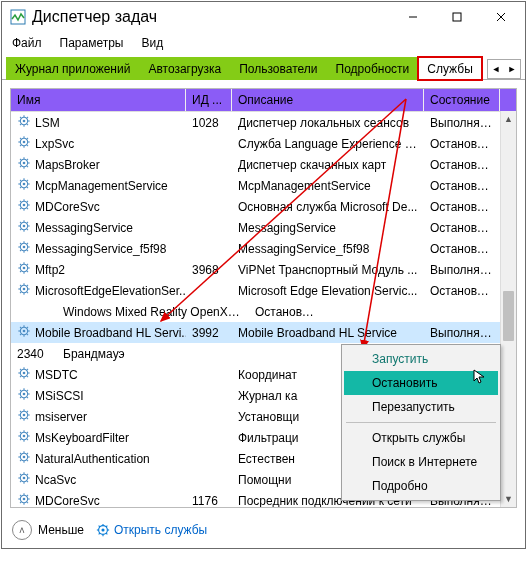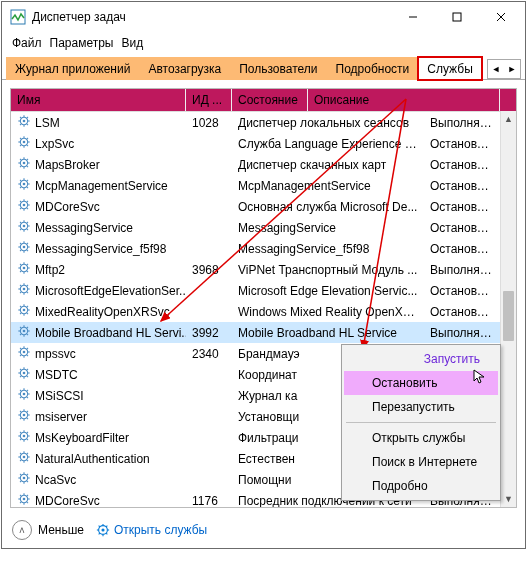--- a/index.html
+++ b/index.html
@@ -1,56 +1,56 @@
 <!DOCTYPE html>
 <html><head>
 <meta charset="utf-8">
 <style>
 * { box-sizing: border-box; margin: 0; padding: 0; }
 body { font-family: "Segoe UI", Tahoma, sans-serif; font-size: 12px; background: #fff; color: #000; width: 527px; }
 .window { border: 1px solid #6b6b6b; width: 525px; margin: 1px; }
 .titlebar { display: flex; align-items: center; height: 30px; padding: 0 2px; }
 .titlebar .app-icon { width: 16px; height: 16px; margin: 0 6px; }
-.titlebar .title { flex: 1; font-size: 12px; }
+.titlebar .title { flex: 1; font-size: 16px; }
 .titlebar .winbtn { width: 44px; height: 28px; display: flex; align-items: center; justify-content: center; font-family: Arial; }
 .titlebar .winbtn svg { width: 10px; height: 10px; }
-.menubar { display: flex; padding: 2px 6px 4px; }
+.menubar { display: flex; padding: 2px 6px 4px; gap: 10px; }
 .menubar .mitem { padding: 2px 4px; }
 .tabs-row { display: flex; align-items: flex-end; border-bottom: 1px solid #aaa; padding: 0 4px; position: relative; }
 .tabs { display: flex; }
-.tab { padding: 4px 8px; border: 1px solid transparent; border-bottom: none; position: relative; top: 1px; background: #fdba74; }
+.tab { padding: 4px 8px; border: 1px solid transparent; border-bottom: none; position: relative; top: 1px; background: #84cc16; }
 .tab.active { border-color: #aaa; background: #fff; }
 .tab.highlight { outline: 2px solid #d00; outline-offset: -1px; }
 .tab-nav { margin-left: auto; display: flex; border: 1px solid #aaa; }
 .tab-nav .navbtn { width: 16px; height: 18px; display: flex; align-items: center; justify-content: center; font-size: 9px; }
 .content { padding: 8px 8px 4px; }
 .table-wrap { border: 1px solid #bbb; position: relative; height: 420px; overflow: hidden; }
-.thead { display: flex; background: #be185d; border-bottom: 1px solid #ddd; }
+.thead { display: flex; background: #8b5cf6; border-bottom: 1px solid #ddd; }
 .th { padding: 4px 6px; border-right: 1px solid #eee; font-weight: normal; overflow: hidden; white-space: nowrap; text-overflow: ellipsis; }
 .col-name { width: 175px; }
 .col-pid { width: 46px; text-align: left; }
 .col-desc { width: 192px; }
 .col-state { width: 76px; }
 .tbody { overflow-y: auto; }
 .row { display: flex; height: 21px; align-items: center; }
 .row.selected { background: #cde8ff; }
 .cell { padding: 2px 6px; overflow: hidden; white-space: nowrap; text-overflow: ellipsis; }
 .cell.col-name { display: flex; align-items: center; gap: 4px; }
 .svc-icon { width: 14px; height: 14px; flex-shrink: 0; }
 .scrollbar-v { position: absolute; right: 0; top: 22px; bottom: 0; width: 16px; background: #f0f0f0; border-left: 1px solid #ddd; }
 .scroll-up, .scroll-down { height: 16px; display: flex; align-items: center; justify-content: center; font-size: 9px; color: #555; }
 .scroll-thumb { position: absolute; left: 2px; right: 2px; background: #c0c0c0; border-radius: 1px; }
 .footer { display: flex; align-items: center; padding: 8px 10px; gap: 12px; }
 .link { color: #0066cc; cursor: pointer; display: flex; align-items: center; gap: 4px; }
 .fewer { display: flex; align-items: center; gap: 6px; }
 .circle-btn { width: 20px; height: 20px; border: 1.5px solid #888; border-radius: 50%; display: flex; align-items: center; justify-content: center; font-size: 10px; color: #555; }
 .ctx-menu { position: absolute; background: #f2f2f2; border: 1px solid #a0a0a0; box-shadow: 2px 2px 3px rgba(0,0,0,0.2); z-index: 10; min-width: 160px; padding: 2px; }
 .ctx-item { padding: 5px 18px 5px 28px; }
-.ctx-item.disabled { color: #6d28d9; text-align: right; }
-.ctx-item.hover { background: #f0abfc; }
+.ctx-item.disabled { color: #0f766e; }
+.ctx-item.hover { background: #14b8a6; }
 .ctx-sep { height: 1px; background: #c0c0c0; margin: 3px 2px; }
 .arrow-overlay { position: absolute; pointer-events: none; z-index: 5; }
 .cursor-icon { position: absolute; z-index: 20; width: 16px; height: 16px; }
 </style>
 </head>
 <body>
 
 <div class="window">
   <div class="titlebar">
     <svg class="app-icon" viewBox="0 0 16 16">
@@ -94,22 +94,22 @@
       <div class="navbtn">◄</div>
       <div class="navbtn">►</div>
     </div>
   </div>
 
   <div class="content">
     <div class="table-wrap">
       <div class="thead">
         <div class="th col-name">Имя</div>
         <div class="th col-pid">ИД ...</div>
+        <div class="th col-desc">Описание</div>
         <div class="th col-state">Состояние</div>
-        <div class="th col-desc">Описание</div>
       </div>
       <div class="tbody" id="tbody">
           <div class="row">
             <div class="cell col-name">
               <span><svg class="svc-icon" viewBox="0 0 16 16">
                   <circle cx="8" cy="8" r="4.2" fill="none" stroke="#4a8bc2" stroke-width="1.2"></circle>
                   <circle cx="8" cy="8" r="1.5" fill="#4a8bc2"></circle>
                   <g stroke="#4a8bc2" stroke-width="1.2">
                     <line x1="8" y1="1.5" x2="8" y2="3.5"></line>
                     <line x1="8" y1="12.5" x2="8" y2="14.5"></line>
@@ -297,37 +297,20 @@
                     <line x1="11.2" y1="4.8" x2="12.6" y2="3.4"></line>
                   </g>
                 </svg></span>
               <span>MicrosoftEdgeElevationSer...</span>
             </div>
             <div class="cell col-pid"></div>
             <div class="cell col-desc">Microsoft Edge Elevation Servic...</div>
             <div class="cell col-state">Остановлено</div>
           </div>
           <div class="row">
-            <div class="cell col-name">
-              <span><svg class="svc-icon" viewBox="0 0 16 16">
-                  <circle cx="8" cy="8" r="4.2" fill="none" stroke="#4a8bc2" stroke-width="1.2"></circle>
-                  <circle cx="8" cy="8" r="1.5" fill="#4a8bc2"></circle>
-                  <g stroke="#4a8bc2" stroke-width="1.2">
-                    <line x1="8" y1="1.5" x2="8" y2="3.5"></line>
-                    <line x1="8" y1="12.5" x2="8" y2="14.5"></line>
-                    <line x1="1.5" y1="8" x2="3.5" y2="8"></line>
-                    <line x1="12.5" y1="8" x2="14.5" y2="8"></line>
-                    <line x1="3.4" y1="3.4" x2="4.8" y2="4.8"></line>
-                    <line x1="11.2" y1="11.2" x2="12.6" y2="12.6"></line>
-                    <line x1="3.4" y1="12.6" x2="4.8" y2="11.2"></line>
-                    <line x1="11.2" y1="4.8" x2="12.6" y2="3.4"></line>
-                  </g>
-                </svg></span>
-              <span>MixedRealityOpenXRSvc</span>
-            </div>
             <div class="cell col-pid"></div>
             <div class="cell col-desc">Windows Mixed Reality OpenXR...</div>
             <div class="cell col-state">Остановлено</div>
           </div>
           <div class="row selected">
             <div class="cell col-name">
               <span><svg class="svc-icon" viewBox="0 0 16 16">
                   <circle cx="8" cy="8" r="4.2" fill="none" stroke="#4a8bc2" stroke-width="1.2"></circle>
                   <circle cx="8" cy="8" r="1.5" fill="#4a8bc2"></circle>
                   <g stroke="#4a8bc2" stroke-width="1.2">
@@ -341,37 +324,20 @@
                     <line x1="11.2" y1="4.8" x2="12.6" y2="3.4"></line>
                   </g>
                 </svg></span>
               <span>Mobile Broadband HL Servi...</span>
             </div>
             <div class="cell col-pid">3992</div>
             <div class="cell col-desc">Mobile Broadband HL Service</div>
             <div class="cell col-state">Выполняется</div>
           </div>
           <div class="row">
-            <div class="cell col-name">
-              <span><svg class="svc-icon" viewBox="0 0 16 16">
-                  <circle cx="8" cy="8" r="4.2" fill="none" stroke="#4a8bc2" stroke-width="1.2"></circle>
-                  <circle cx="8" cy="8" r="1.5" fill="#4a8bc2"></circle>
-                  <g stroke="#4a8bc2" stroke-width="1.2">
-                    <line x1="8" y1="1.5" x2="8" y2="3.5"></line>
-                    <line x1="8" y1="12.5" x2="8" y2="14.5"></line>
-                    <line x1="1.5" y1="8" x2="3.5" y2="8"></line>
-                    <line x1="12.5" y1="8" x2="14.5" y2="8"></line>
-                    <line x1="3.4" y1="3.4" x2="4.8" y2="4.8"></line>
-                    <line x1="11.2" y1="11.2" x2="12.6" y2="12.6"></line>
-                    <line x1="3.4" y1="12.6" x2="4.8" y2="11.2"></line>
-                    <line x1="11.2" y1="4.8" x2="12.6" y2="3.4"></line>
-                  </g>
-                </svg></span>
-              <span>mpssvc</span>
-            </div>
             <div class="cell col-pid">2340</div>
             <div class="cell col-desc">Брандмауэ</div>
             <div class="cell col-state"></div>
           </div>
           <div class="row">
             <div class="cell col-name">
               <span><svg class="svc-icon" viewBox="0 0 16 16">
                   <circle cx="8" cy="8" r="4.2" fill="none" stroke="#4a8bc2" stroke-width="1.2"></circle>
                   <circle cx="8" cy="8" r="1.5" fill="#4a8bc2"></circle>
                   <g stroke="#4a8bc2" stroke-width="1.2">

